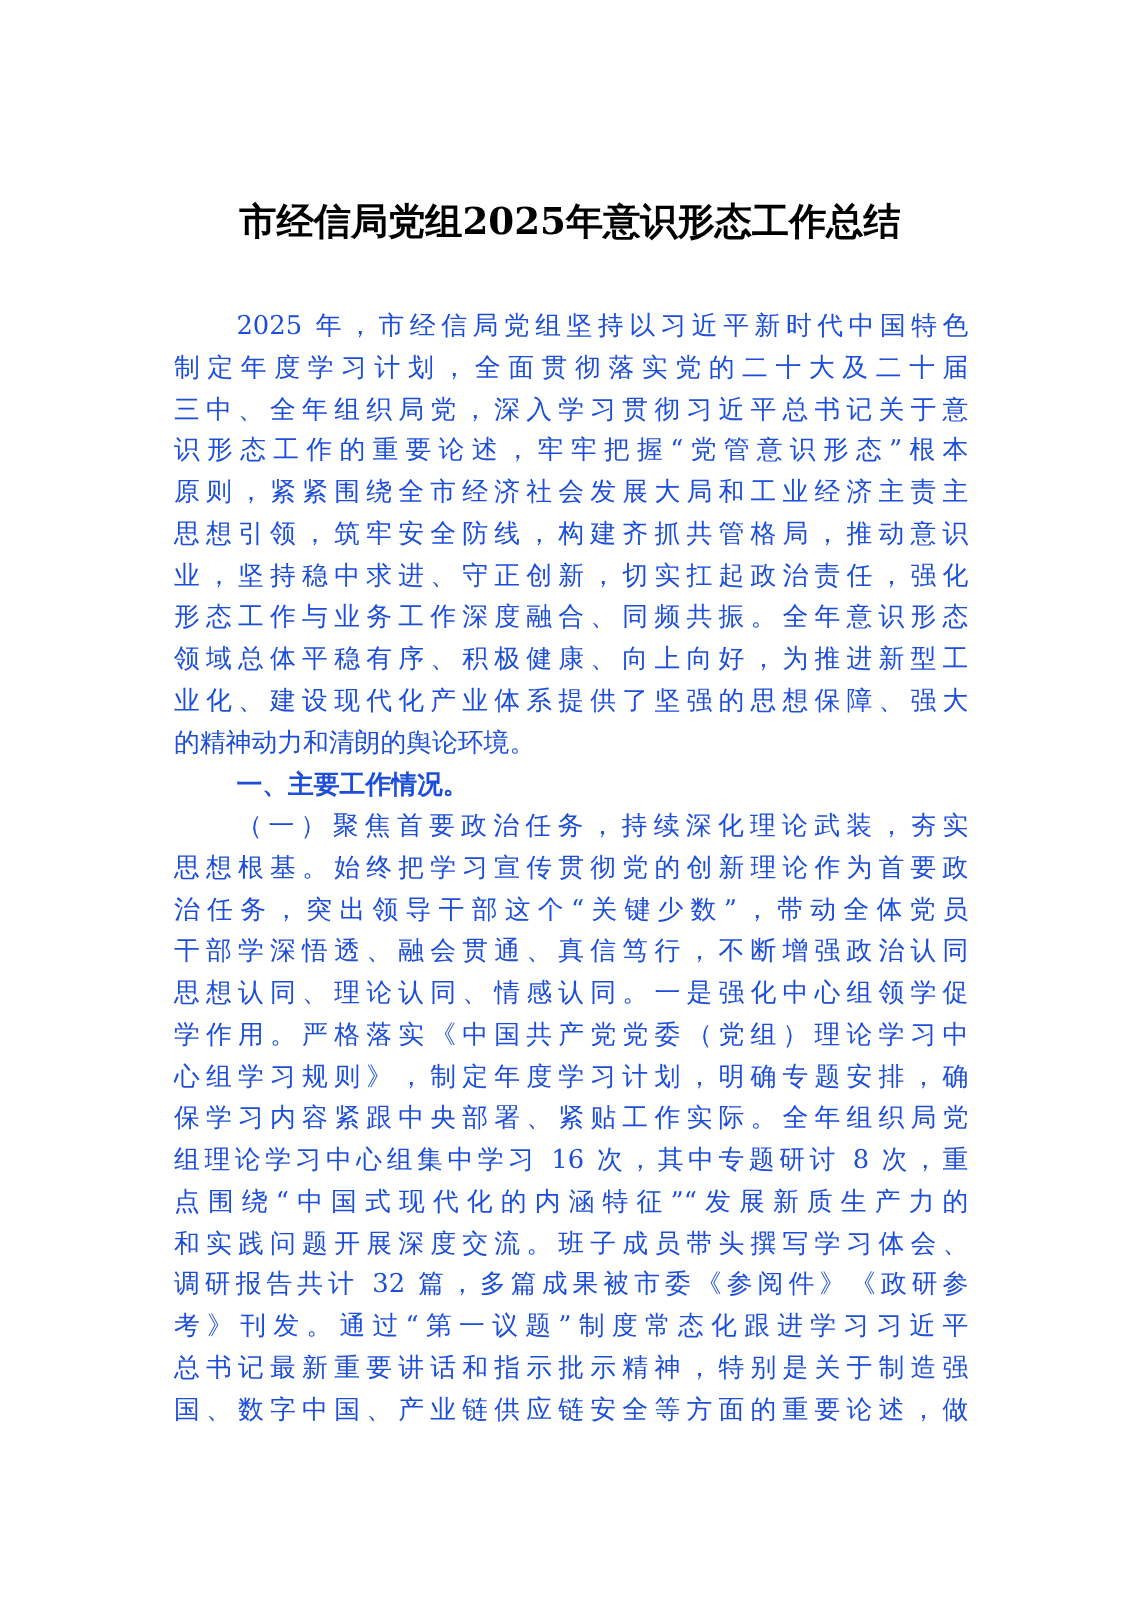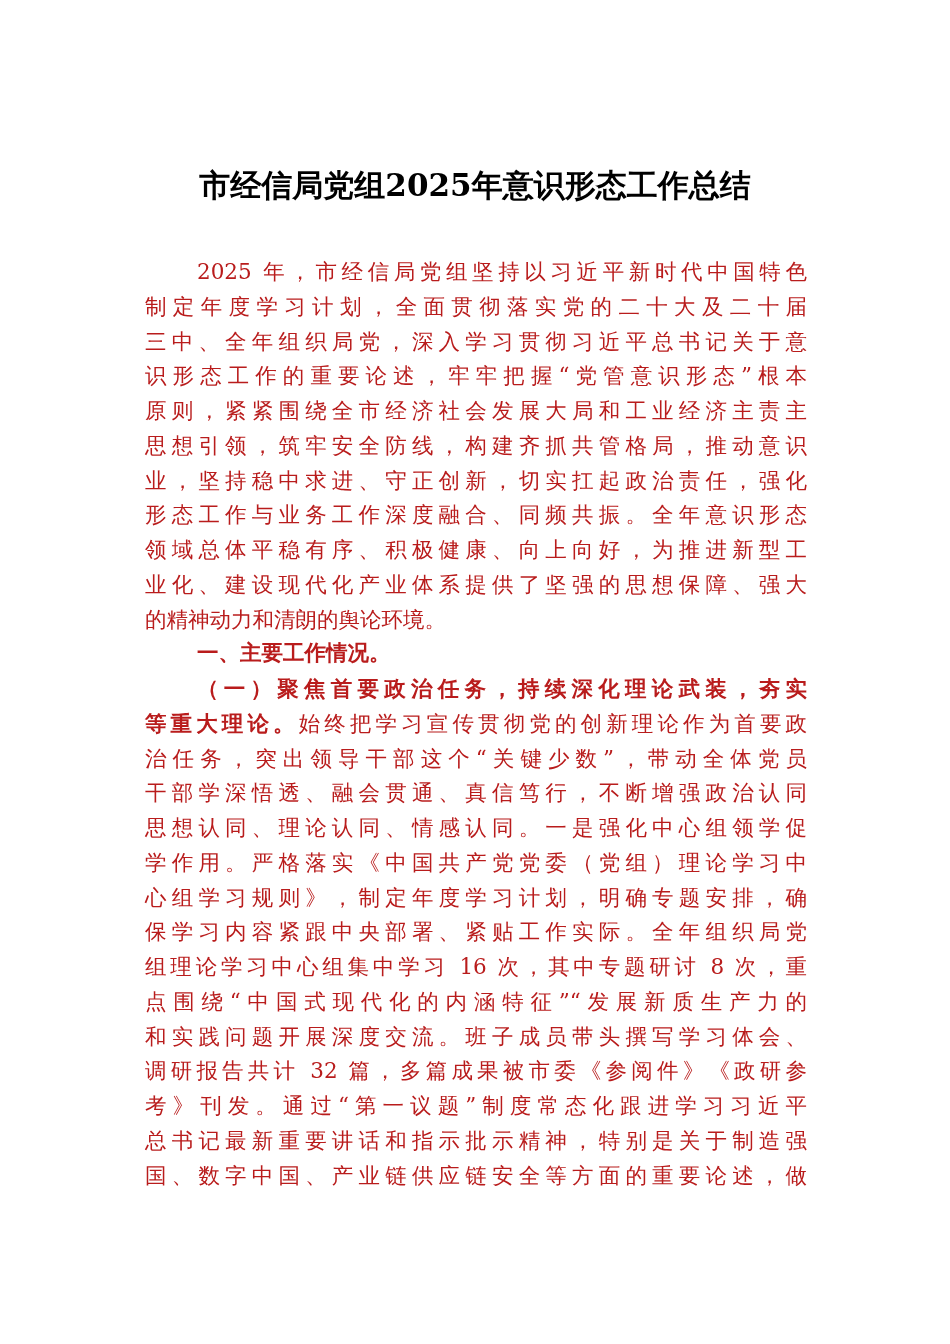--- a/index.html
+++ b/index.html
@@ -43,36 +43,36 @@
       width: 662px;
     }
     .line {
       display: block;
       height: 34.75px;
       line-height: 34.75px;
       font-size: 21.5px;
       white-space: nowrap;
       text-align: justify;
       text-align-last: justify;
-      color: #b91c1c;
+      color: #1d4ed8;
     }
     .line.last {
       text-align-last: left;
     }
     .line.indent {
       padding-left: 52px;
     }
     .heading1 {
-      font-family: Liberation Mono, monospace;
+      font-family: Liberation Serif, serif;
       font-weight: bold;
       text-align-last: left;
       letter-spacing: 0px;
     }
     .bold {
-      font-weight: bold;
+      font-weight: normal;
     }
   </style>
 </head>
 <body>
 
 <div class="page">
   <div class="title">市经信局党组2025年意识形态工作总结</div>
 
   <div class="body-text">
     <span class="line indent">2025 年，市经信局党组坚持以习近平新时代中国特色</span>
@@ -83,21 +83,21 @@
     <span class="line">思想引领，筑牢安全防线，构建齐抓共管格局，推动意识</span>
     <span class="line">业，坚持稳中求进、守正创新，切实扛起政治责任，强化</span>
     <span class="line">形态工作与业务工作深度融合、同频共振。全年意识形态</span>
     <span class="line">领域总体平稳有序、积极健康、向上向好，为推进新型工</span>
     <span class="line">业化、建设现代化产业体系提供了坚强的思想保障、强大</span>
     <span class="line last">的精神动力和清朗的舆论环境。</span>
 
     <span class="line indent heading1">一、主要工作情况。</span>
 
     <span class="line indent bold">（一）聚焦首要政治任务，持续深化理论武装，夯实</span>
-    <span class="line"><span class="bold">等重大理论。</span><span>始终把学习宣传贯彻党的创新理论作为首要政</span></span>
+    <span class="line"><span class="bold">思想根基。</span><span>始终把学习宣传贯彻党的创新理论作为首要政</span></span>
 
     <span class="line">治任务，突出领导干部这个“关键少数”，带动全体党员</span>
     <span class="line">干部学深悟透、融会贯通、真信笃行，不断增强政治认同</span>
     <span class="line">思想认同、理论认同、情感认同。一是强化中心组领学促</span>
     <span class="line">学作用。严格落实《中国共产党党委（党组）理论学习中</span>
     <span class="line">心组学习规则》，制定年度学习计划，明确专题安排，确</span>
     <span class="line">保学习内容紧跟中央部署、紧贴工作实际。全年组织局党</span>
     <span class="line">组理论学习中心组集中学习 16 次，其中专题研讨 8 次，重</span>
     <span class="line">点围绕“中国式现代化的内涵特征”“发展新质生产力的</span>
     <span class="line">和实践问题开展深度交流。班子成员带头撰写学习体会、</span>

